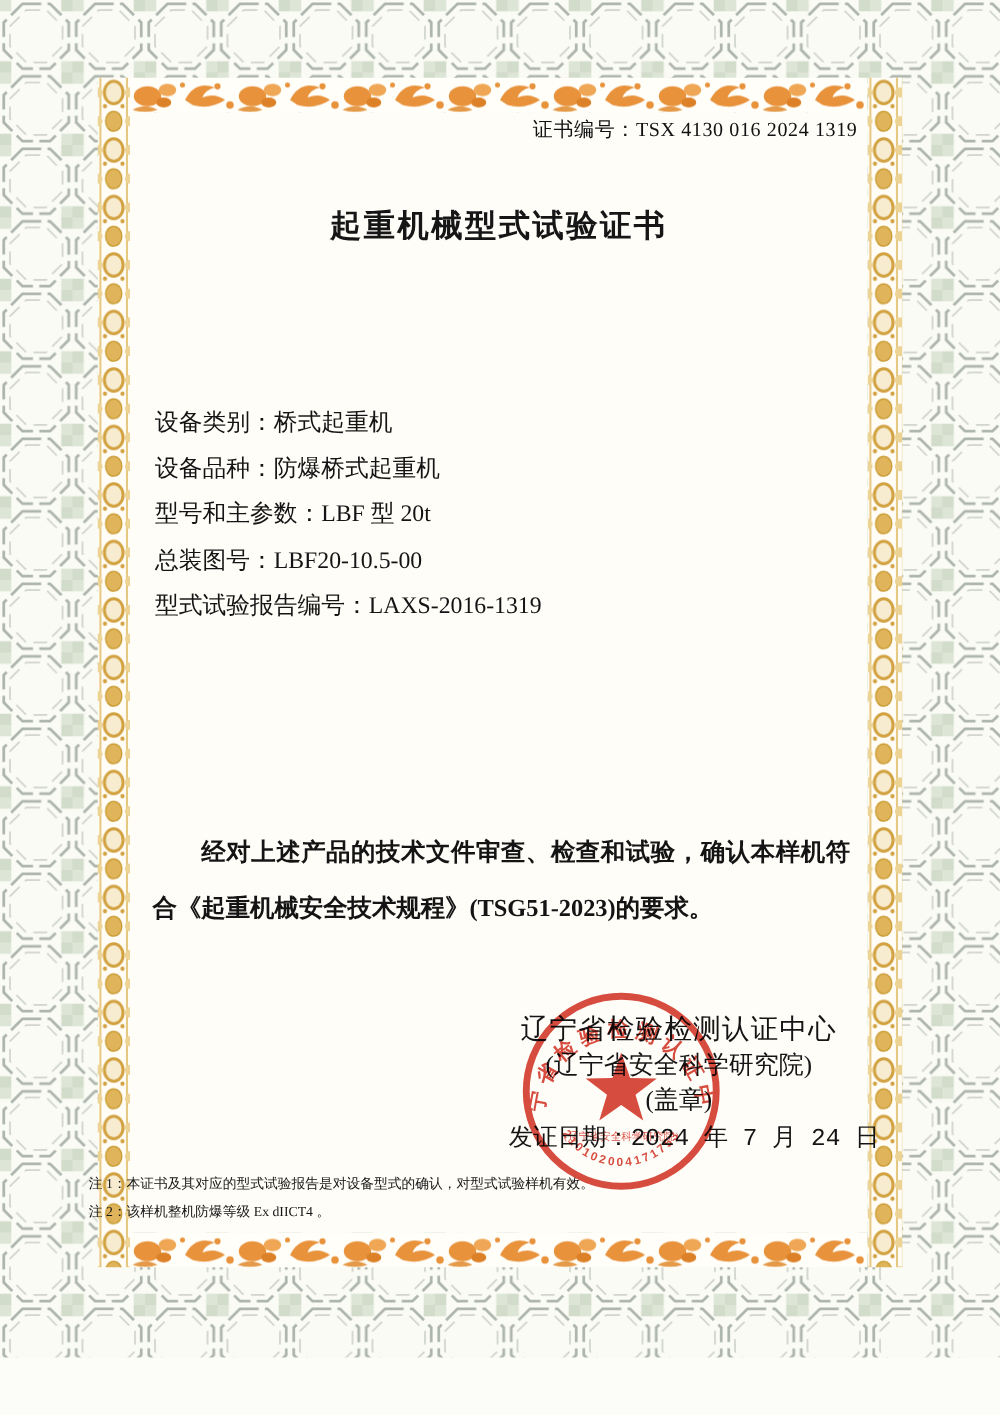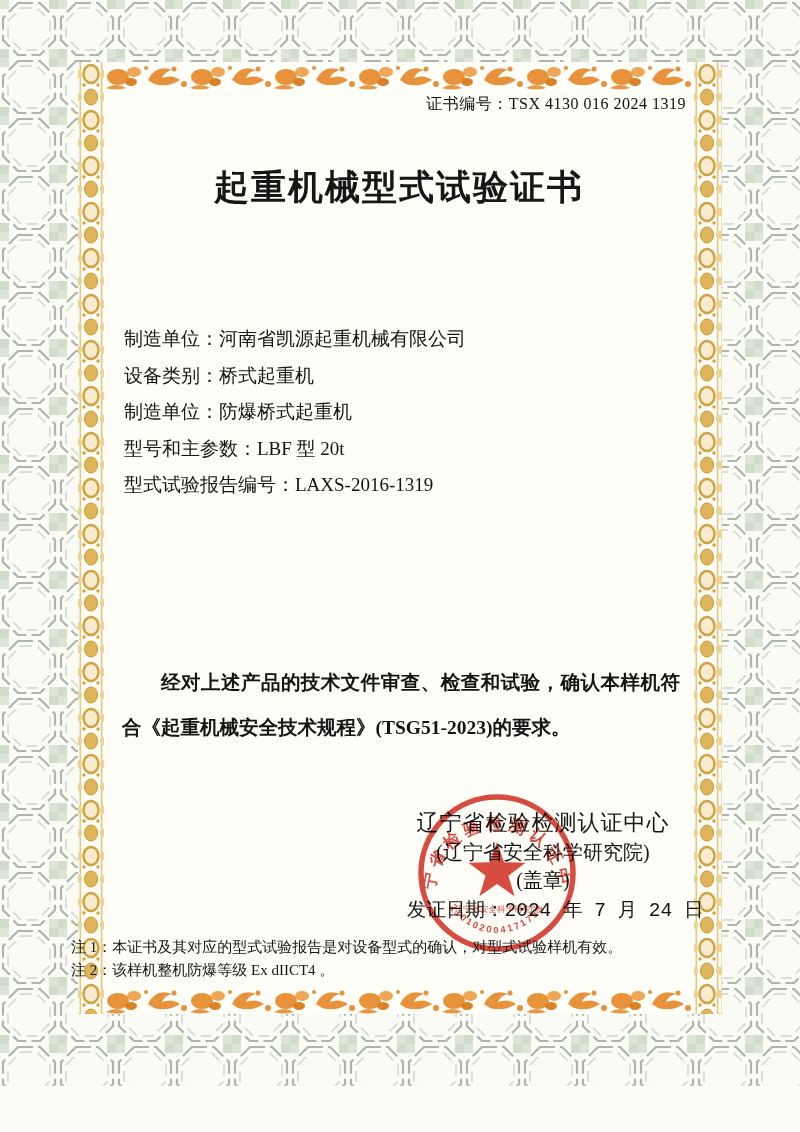--- a/index.html
+++ b/index.html
@@ -5,33 +5,33 @@
   html,body{margin:0;padding:0;}
   body{width:800px;height:1132px;position:relative;overflow:hidden;
        font-family:"Liberation Serif","DejaVu Serif",serif;background:#fafbf5;}
   .page{position:absolute;inset:0;width:800px;height:1132px;}
   .layer{position:absolute;top:0;left:0;}
   .band{position:absolute;overflow:hidden;}
   .inner{position:absolute;left:104px;top:90px;width:590px;height:896px;background:#fffdf8;}
   .cert-line{position:absolute;top:4px;right:8px;font-size:16px;color:#111;letter-spacing:.5px;}
   .title{position:absolute;top:74px;left:0;width:100%;text-align:center;
          font-family:"Liberation Sans","DejaVu Sans",sans-serif;
-         font-weight:bold;font-size:35px;color:#161616;letter-spacing:2px;}
+         font-weight:bold;font-size:25px;color:#161616;letter-spacing:2px;}
   .fields{position:absolute;top:231px;left:20px;right:8px;font-size:19px;color:#141414;}
   .fields .row{line-height:36.6px;white-space:nowrap;}
   .statement{position:absolute;top:570px;left:18px;right:14px;font-size:19.5px;
              line-height:45px;color:#141414;text-indent:2em;text-align:justify;font-weight:bold;}
   .issuer{position:absolute;left:274px;top:718px;width:330px;text-align:center;color:#151515;}
   .issuer .l1{font-size:22px;letter-spacing:1px;line-height:30px;}
   .issuer .l2{font-size:20px;line-height:28px;}
   .issuer .l3{font-size:20px;line-height:28px;}
   .date-line{position:absolute;left:303px;top:806px;font-size:19.5px;color:#151515;white-space:nowrap;font-family:Liberation Mono, monospace;}
   .stamp{position:absolute;left:308px;top:698px;width:170px;height:170px;
          mix-blend-mode:multiply;opacity:.92;}
-  .notes{position:absolute;left:71px;top:936px;width:640px;font-size:15px;
+  .notes{position:absolute;left:71px;top:936px;width:640px;font-size:11px;
          color:#151515;line-height:22.6px;white-space:nowrap;}
 </style>
 </head>
 <body>
 
 <div class="page">
 
   <svg class="layer" width="800" height="1132" aria-hidden="true">
     <defs>
       <pattern id="hex" width="58" height="58" patternUnits="userSpaceOnUse">
@@ -89,24 +89,24 @@
 
   <div class="inner">
 
     <div class="cert-line">
       <span>证书编号：</span><span>TSX 4130 016 2024 1319</span>
     </div>
 
     <div class="title">起重机械型式试验证书</div>
 
     <div class="fields">
-      <div class="row"><span>制造单位：</span><span>河南省凯源起重机械有限公司</span></div>
       <div class="row"><span>设备类别：</span><span>桥式起重机</span></div>
-      <div class="row"><span>制造单位：</span><span>防爆桥式起重机</span></div>
+      <div class="row"><span>设备品种：</span><span>防爆桥式起重机</span></div>
       <div class="row"><span>型号和主参数：</span><span>LBF 型 20t</span></div>
+      <div class="row"><span>总装图号：</span><span>LBF20-10.5-00</span></div>
       <div class="row"><span>型式试验报告编号：</span><span>LAXS-2016-1319</span></div>
     </div>
 
     <div class="statement">经对上述产品的技术文件审查、检查和试验，确认本样机符合《起重机械安全技术规程》(TSG51-2023)的要求。</div>
 
     <div class="issuer">
       <div class="l1">辽宁省检验检测认证中心</div>
       <div class="l2">(辽宁省安全科学研究院)</div>
       <div class="l3">(盖章)</div>
     </div>

